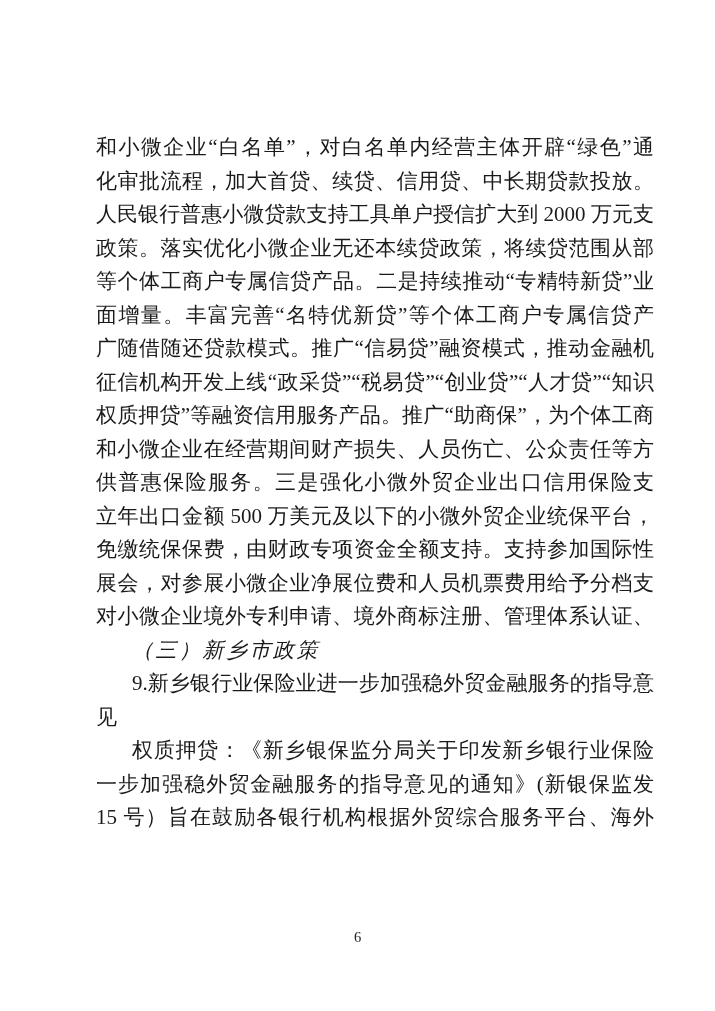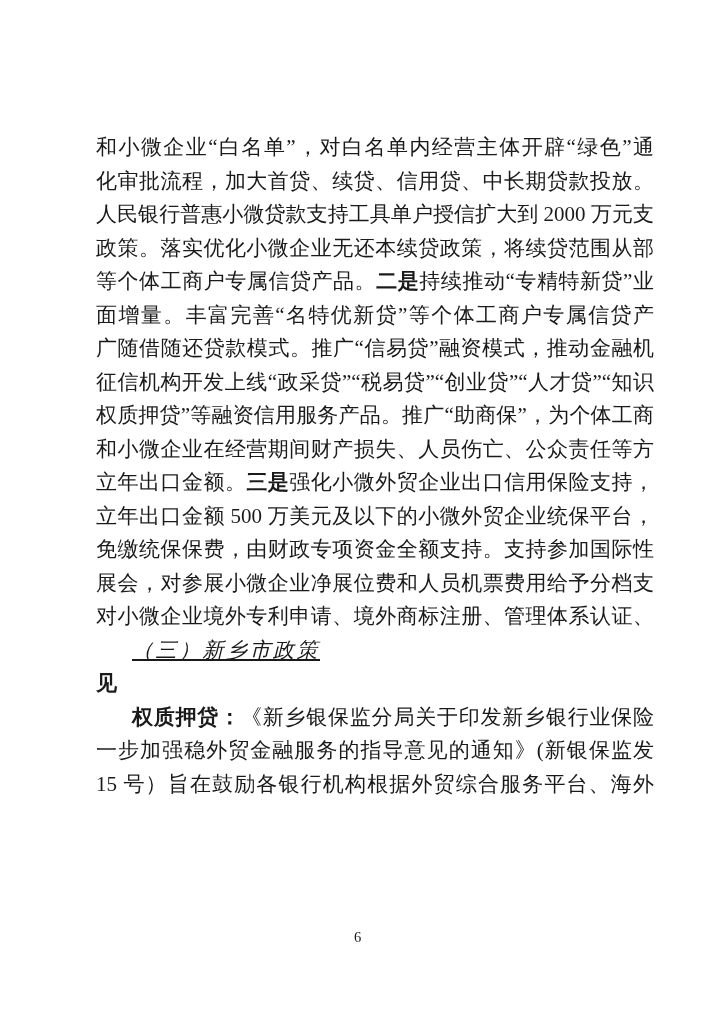--- a/index.html
+++ b/index.html
@@ -32,21 +32,21 @@
   }
   .line.justify {
     text-align: justify;
     text-align-last: justify;
   }
   .line.kai {
     font-style: italic;
     letter-spacing: 2.5px;
   }
   .run-bold {
-    font-weight: bold;
+    font-weight: normal;
   }
   .page-footer {
     position: absolute;
     left: 0;
     top: 928px;
     width: 100%;
     text-align: center;
   }
   .page-number {
     font-size: 14.5px;
@@ -61,26 +61,27 @@
       <div class="line justify"><span>和小微企业“白名单”，对白名单内经营主体开辟“绿色”通道，优</span></div>
       <div class="line justify"><span>化审批流程，加大首贷、续贷、信用贷、中长期贷款投放。用好</span></div>
       <div class="line justify"><span>人民银行普惠小微贷款支持工具单户授信扩大到 2000 万元支持</span></div>
       <div class="line justify"><span>政策。落实优化小微企业无还本续贷政策，将续贷范围从部分小</span></div>
       <div class="line justify"><span>等个体工商户专属信贷产品。</span><span class="run-bold">二是</span><span>持续推动“专精特新贷”业务扩</span></div>
       <div class="line justify"><span>面增量。丰富完善“名特优新贷”等个体工商户专属信贷产品，推</span></div>
       <div class="line justify"><span>广随借随还贷款模式。推广“信易贷”融资模式，推动金融机构、</span></div>
       <div class="line justify"><span>征信机构开发上线“政采贷”“税易贷”“创业贷”“人才贷”“知识产</span></div>
       <div class="line justify"><span>权质押贷”等融资信用服务产品。推广“助商保”，为个体工商户</span></div>
       <div class="line justify"><span>和小微企业在经营期间财产损失、人员伤亡、公众责任等方面提</span></div>
-      <div class="line justify"><span>立年出口金额。</span><span class="run-bold">三是</span><span>强化小微外贸企业出口信用保险支持，建</span></div>
+      <div class="line justify"><span>供普惠保险服务。</span><span class="run-bold">三是</span><span>强化小微外贸企业出口信用保险支持，建</span></div>
       <div class="line justify"><span>立年出口金额 500 万美元及以下的小微外贸企业统保平台，企业</span></div>
       <div class="line justify"><span>免缴统保保费，由财政专项资金全额支持。支持参加国际性专业</span></div>
       <div class="line justify"><span>展会，对参展小微企业净展位费和人员机票费用给予分档支持。</span></div>
       <div class="line justify"><span>对小微企业境外专利申请、境外商标注册、管理体系认证、产品</span></div>
-      <div class="line kai" style="padding-left: 36px; text-decoration: underline;"><span>（三）新乡市政策</span></div>
+      <div class="line kai" style="padding-left: 36px;"><span>（三）新乡市政策</span></div>
+      <div class="line justify" style="padding-left: 36px;"><span class="run-bold">9.新乡银行业保险业进一步加强稳外贸金融服务的指导意</span></div>
       <div class="line"><span class="run-bold">见</span></div>
       <div class="line justify" style="padding-left: 36px;"><span class="run-bold">权质押贷：</span><span>《新乡银保监分局关于印发新乡银行业保险业进</span></div>
       <div class="line justify"><span>一步加强稳外贸金融服务的指导意见的通知》(新银保监发〔2022〕</span></div>
       <div class="line justify"><span>15 号）旨在鼓励各银行机构根据外贸综合服务平台、海外仓、</span></div>
     </div>
   <div class="page-footer">
     <span class="page-number">6</span>
   </div>
 </div>
 

